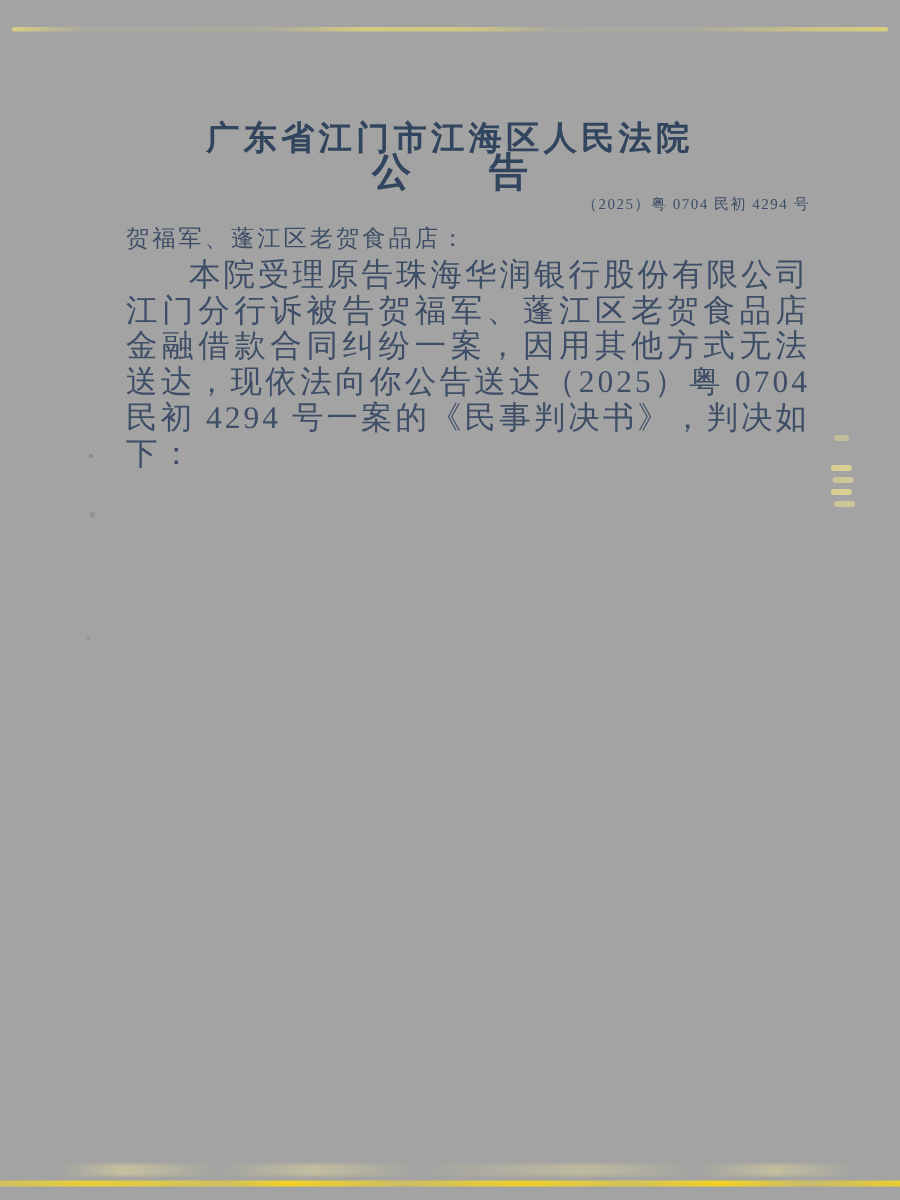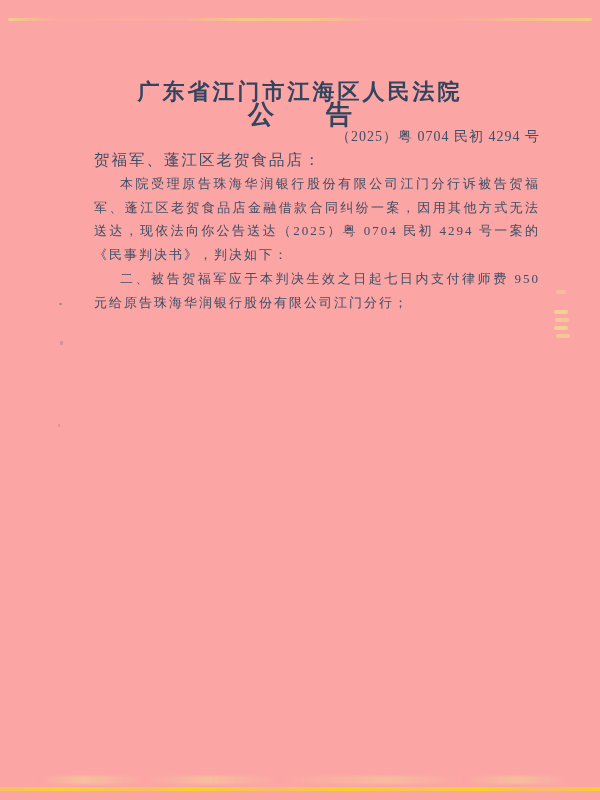--- a/index.html
+++ b/index.html
@@ -5,21 +5,21 @@
   html, body {
     margin: 0;
     padding: 0;
     background: #ffffff;
   }
   .page {
     position: relative;
     width: 600px;
     height: 800px;
     margin: 0 auto;
-    background: #fca5a5;
+    background: #a3a3a3;
     overflow: hidden;
     font-family: "Liberation Serif", "DejaVu Serif", serif;
     color: #3d4e66;
   }
 
   
   .scan-line-top {
     position: absolute;
     top: 18px; left: 8px; right: 8px;
     height: 3px;
@@ -107,37 +107,37 @@
     top: 101px; left: 0; right: 0;
     text-align: center;
     font-size: 26px;
     font-weight: bold;
     color: #32455e;
     line-height: 28px;
   }
   .case-number {
     position: absolute;
     top: 127px; right: 60px;
-    font-size: 14px;
+    font-size: 10px;
     letter-spacing: 1px;
     line-height: 20px;
   }
   .doc-body {
     position: absolute;
-    top: 148px; left: 84px; right: 60px; margin-left: 10px;
+    top: 148px; left: 84px; right: 60px;
   }
   .addressee {
     font-size: 15.5px;
     letter-spacing: 2px;
     line-height: 23.8px;
     margin: 0;
   }
   .doc-body p.para {
     margin: 0;
-    font-size: 13px;
+    font-size: 21px;
     letter-spacing: 2px;
     line-height: 23.8px;
     text-align: justify;
     text-justify: inter-character;
     text-indent: 2em;
   }
 </style>
 </head>
 <body>
 
@@ -157,16 +157,15 @@
   <div class="scan-haze-bottom"></div>
   <div class="scan-line-bottom"></div>
 
   <div class="court-name">广东省江门市江海区人民法院</div>
   <div class="notice-title">公　　告</div>
   <div class="case-number">（2025）粤 0704 民初 4294 号</div>
 
   <div class="doc-body">
     <p class="addressee">贺福军、蓬江区老贺食品店：</p>
     <p class="para">本院受理原告珠海华润银行股份有限公司江门分行诉被告贺福军、蓬江区老贺食品店金融借款合同纠纷一案，因用其他方式无法送达，现依法向你公告送达（2025）粤 0704 民初 4294 号一案的《民事判决书》，判决如下：</p>
-    <p class="para">二、被告贺福军应于本判决生效之日起七日内支付律师费 950 元给原告珠海华润银行股份有限公司江门分行；</p>
   </div>
 
 </div>
 
 </body></html>

